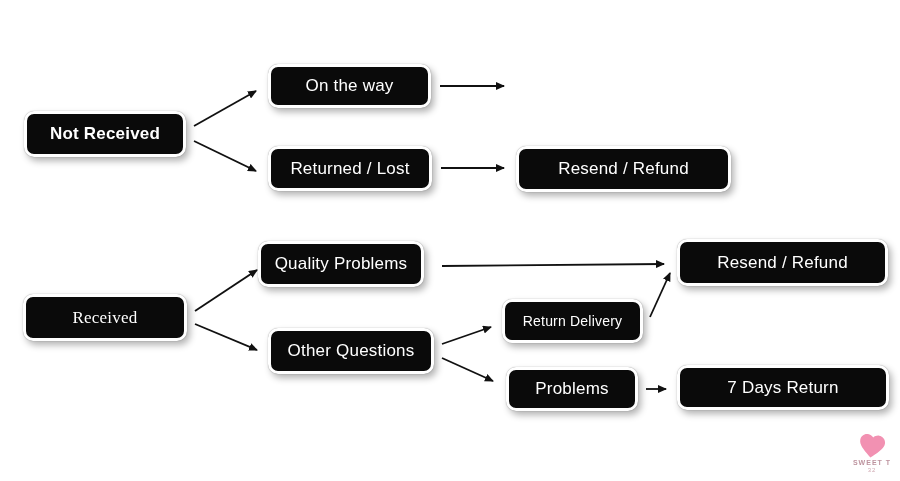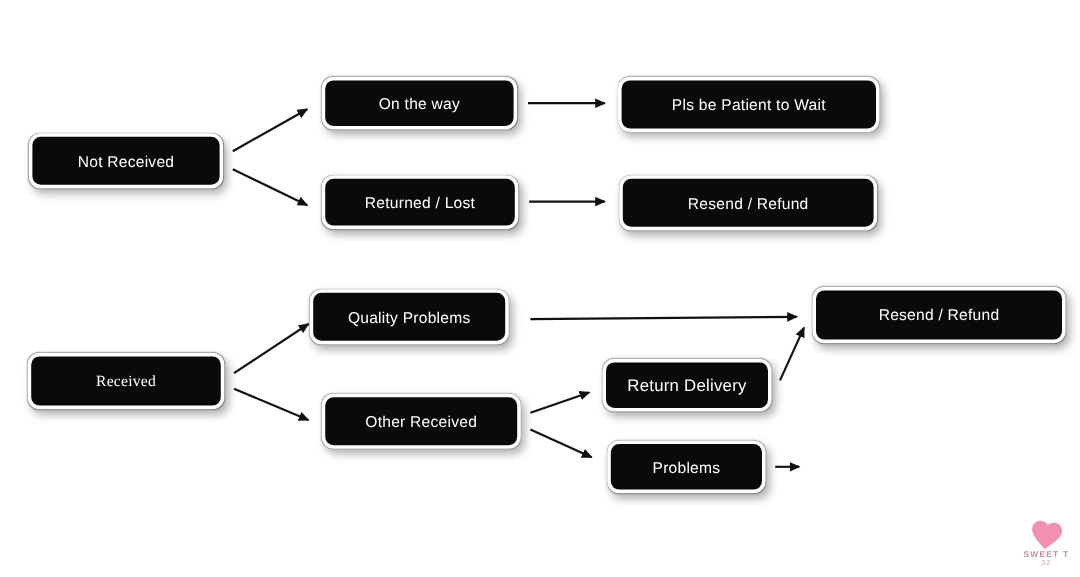--- a/index.html
+++ b/index.html
@@ -6,24 +6,24 @@
   .canvas {
     position:relative; width:900px; height:481px; background:#ffffff;
     font-family:"Liberation Sans", sans-serif; overflow:hidden;
   }
   .arrow-layer { position:absolute; left:0; top:0; width:900px; height:481px; }
   .node {
     position:absolute; box-sizing:border-box;
     background:#0a0a0a; color:#ffffff;
     border:3px solid #ffffff; border-radius:10px;
     display:flex; align-items:center; justify-content:center;
-    font-size:13px; letter-spacing:0.2px; white-space:nowrap;
+    font-size:17px; letter-spacing:0.2px; white-space:nowrap;
     box-shadow: 0 0 1px rgba(0,0,0,0.45), 3px 4px 7px rgba(0,0,0,0.30);
   }
-  #n-not-received  { left:24px;  top:111px; width:162px; height:46px; }
+  #n-not-received  { left:24px;  top:111px; width:162px; height:46px;font-weight:bold; }
   #n-on-the-way    { left:268px; top:64px;  width:163px; height:44px; }
   #n-pls-wait      { left:515px; top:64px;  width:218px; height:46px; }
   #n-returned-lost { left:268px; top:146px; width:164px; height:45px; }
   #n-resend-top    { left:516px; top:146px; width:215px; height:46px; }
   #n-quality       { left:258px; top:241px; width:166px; height:46px; }
   #n-resend-bottom { left:677px; top:239px; width:211px; height:47px; }
   #n-received      { left:23px;  top:294px; width:164px; height:47px;font-family:Liberation Serif, serif; }
   #n-other         { left:268px; top:328px; width:166px; height:46px; }
   #n-wrong         { left:502px; top:299px; width:141px; height:44px; font-size:14px; }
   #n-dislike       { left:506px; top:367px; width:132px; height:44px; }
@@ -61,29 +61,29 @@
     <line x1="195" y1="324" x2="257" y2="350" stroke="#111111" stroke-width="1.8" marker-end="url(#ah)"></line>
     <line x1="442" y1="266" x2="664" y2="264" stroke="#111111" stroke-width="1.8" marker-end="url(#ah)"></line>
     <line x1="442" y1="344" x2="491" y2="327" stroke="#111111" stroke-width="1.8" marker-end="url(#ah)"></line>
     <line x1="442" y1="358" x2="493" y2="381" stroke="#111111" stroke-width="1.8" marker-end="url(#ah)"></line>
     <line x1="650" y1="317" x2="670" y2="273" stroke="#111111" stroke-width="1.8" marker-end="url(#ah)"></line>
     <line x1="646" y1="389" x2="666" y2="389" stroke="#111111" stroke-width="1.8" marker-end="url(#ah)"></line>
   </svg>
 
   <div class="node" id="n-not-received">Not Received</div>
   <div class="node" id="n-on-the-way">On the way</div>
-  <div class="node" id="n-pls-wait">Pls be Patient to Wait</div>
   <div class="node" id="n-returned-lost">Returned / Lost</div>
   <div class="node" id="n-resend-top">Resend / Refund</div>
   <div class="node" id="n-quality">Quality Problems</div>
   <div class="node" id="n-resend-bottom">Resend / Refund</div>
   <div class="node" id="n-received">Received</div>
-  <div class="node" id="n-other">Other Received</div>
+  <div class="node" id="n-other">Other Questions</div>
   <div class="node" id="n-wrong">Return Delivery</div>
   <div class="node" id="n-dislike">Problems</div>
+  <div class="node" id="n-seven">7 Days Return</div>
 
   <div class="watermark">
     <svg class="heart-icon" width="30" height="28" viewBox="0 0 24 22" xmlns="http://www.w3.org/2000/svg">
       <path fill="#f291b2" d="M12 20.35l-1.45-1.32C5.4 14.36 2 11.28 2 7.5 2 4.42 4.42 2 7.5 2c1.74 0 3.41.81 4.5 2.09C13.09 2.81 14.76 2 16.5 2 19.58 2 22 4.42 22 7.5c0 3.78-3.4 6.86-8.55 11.54L12 20.35z"></path>
     </svg>
     <span class="wm-line1">SWEET T</span>
     <span class="wm-line2">32</span>
   </div>
 
 </div>

